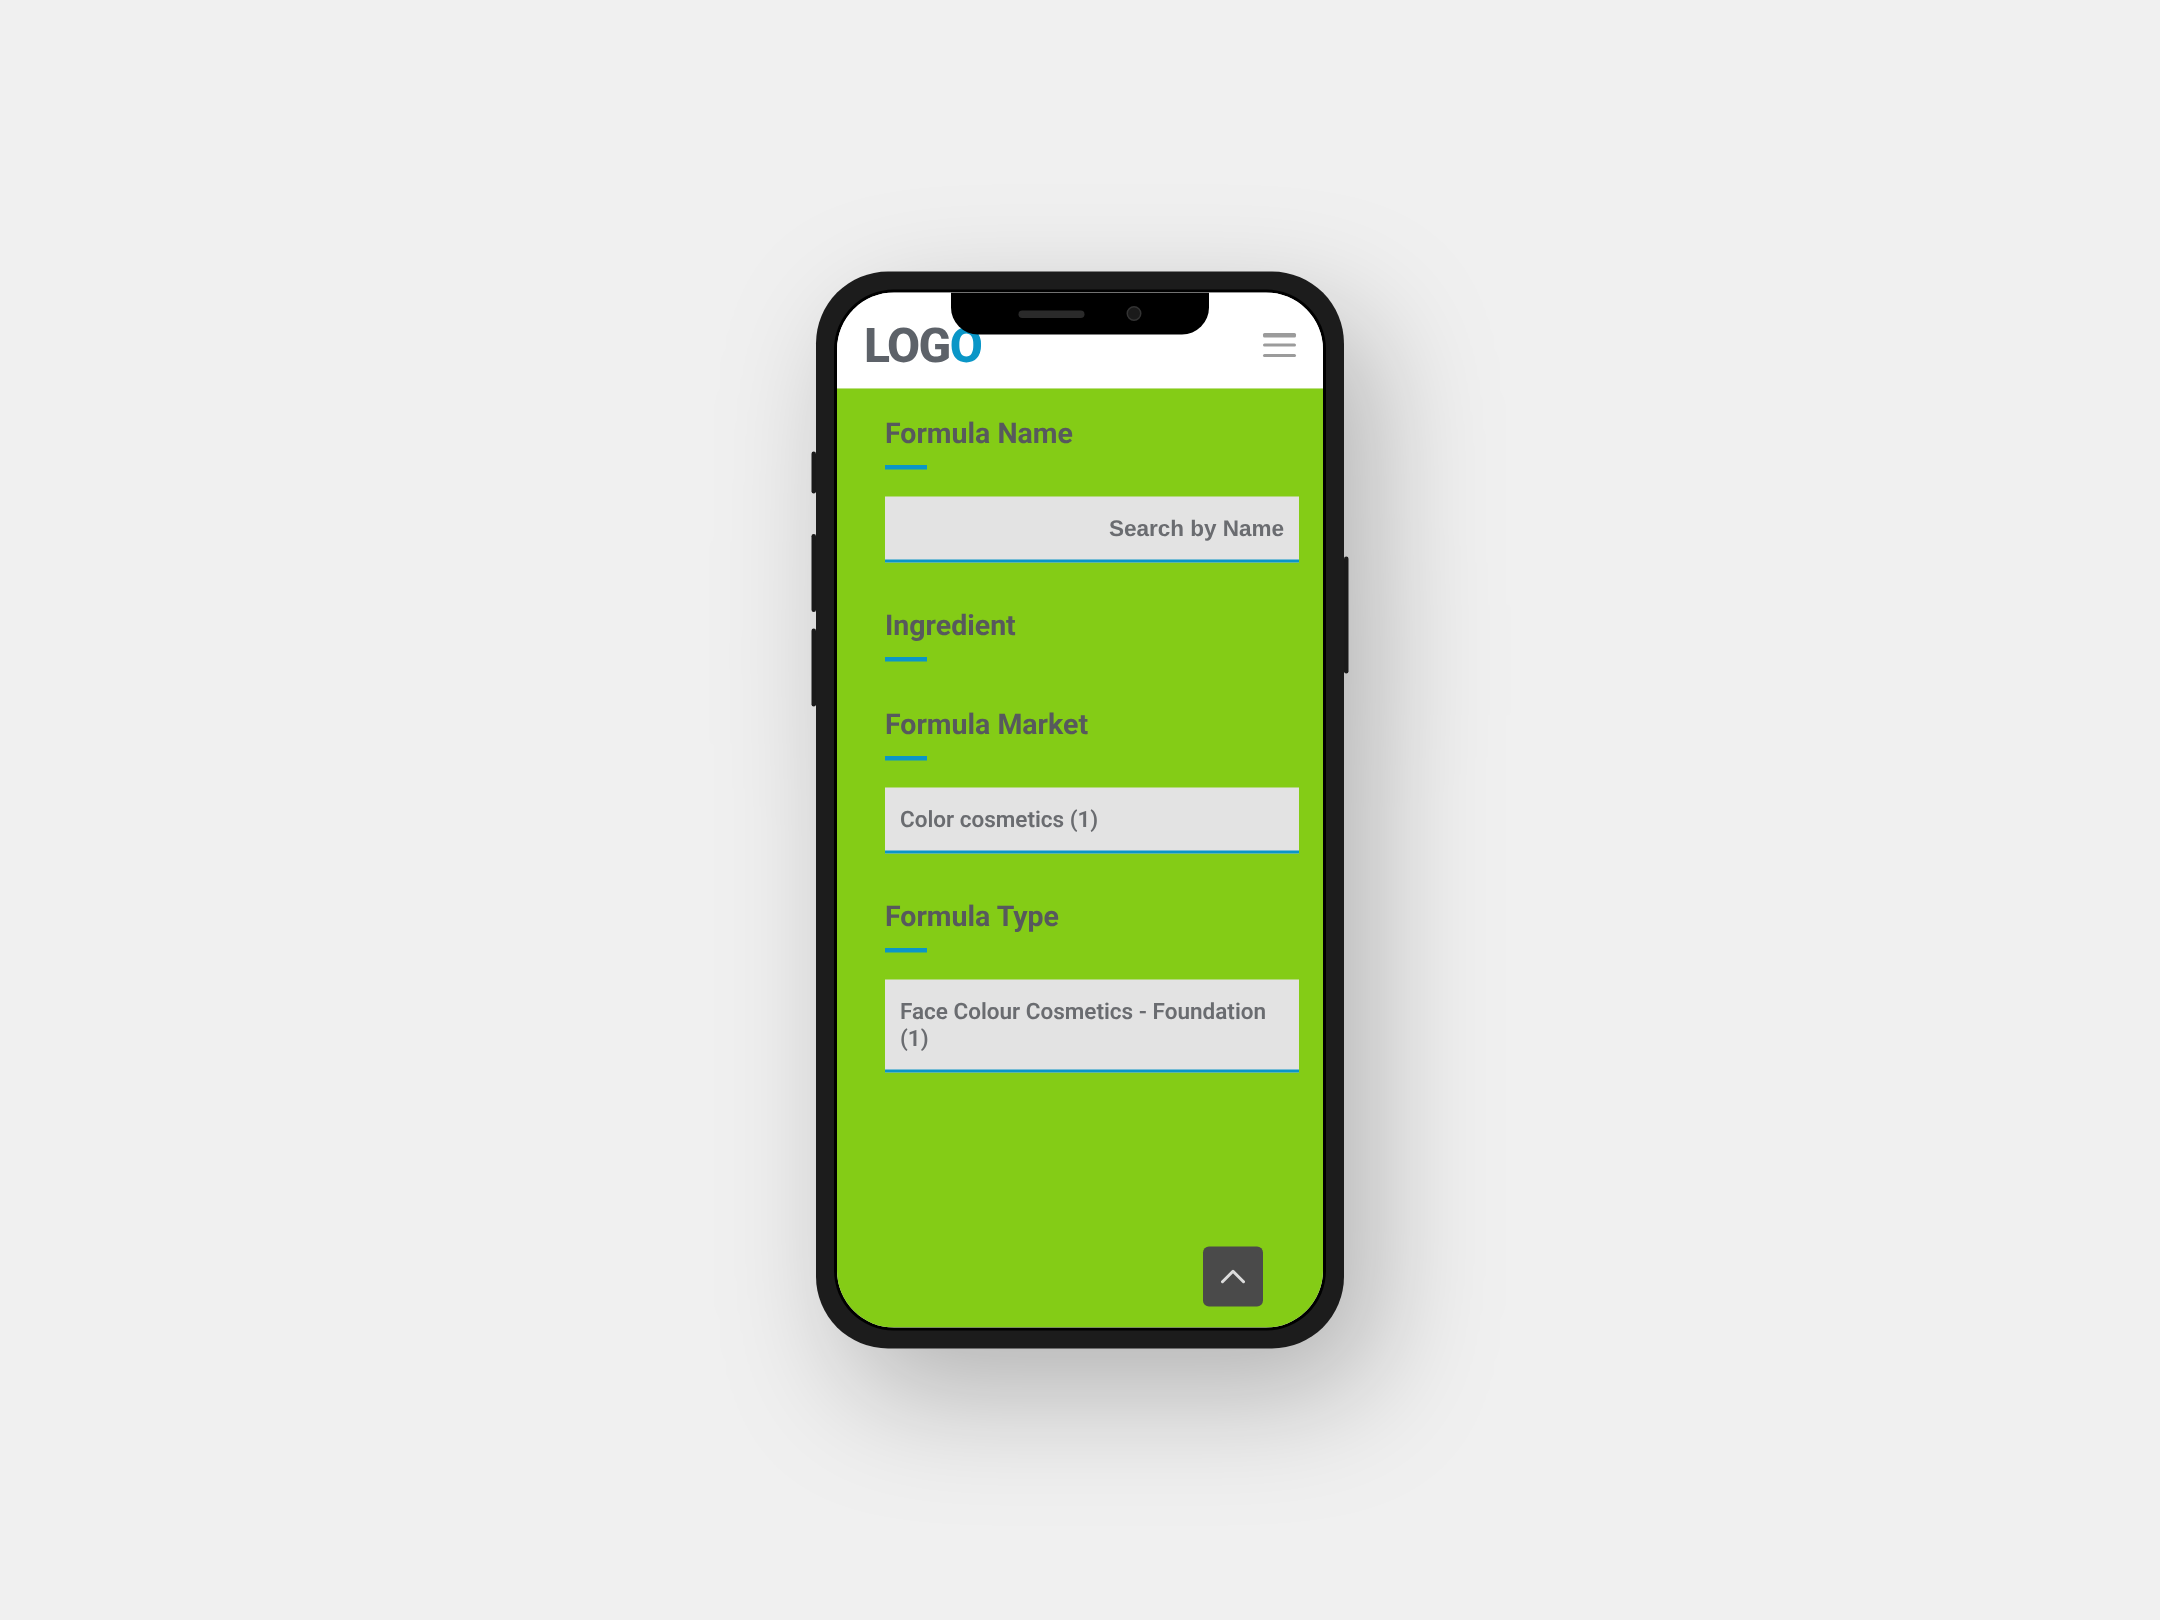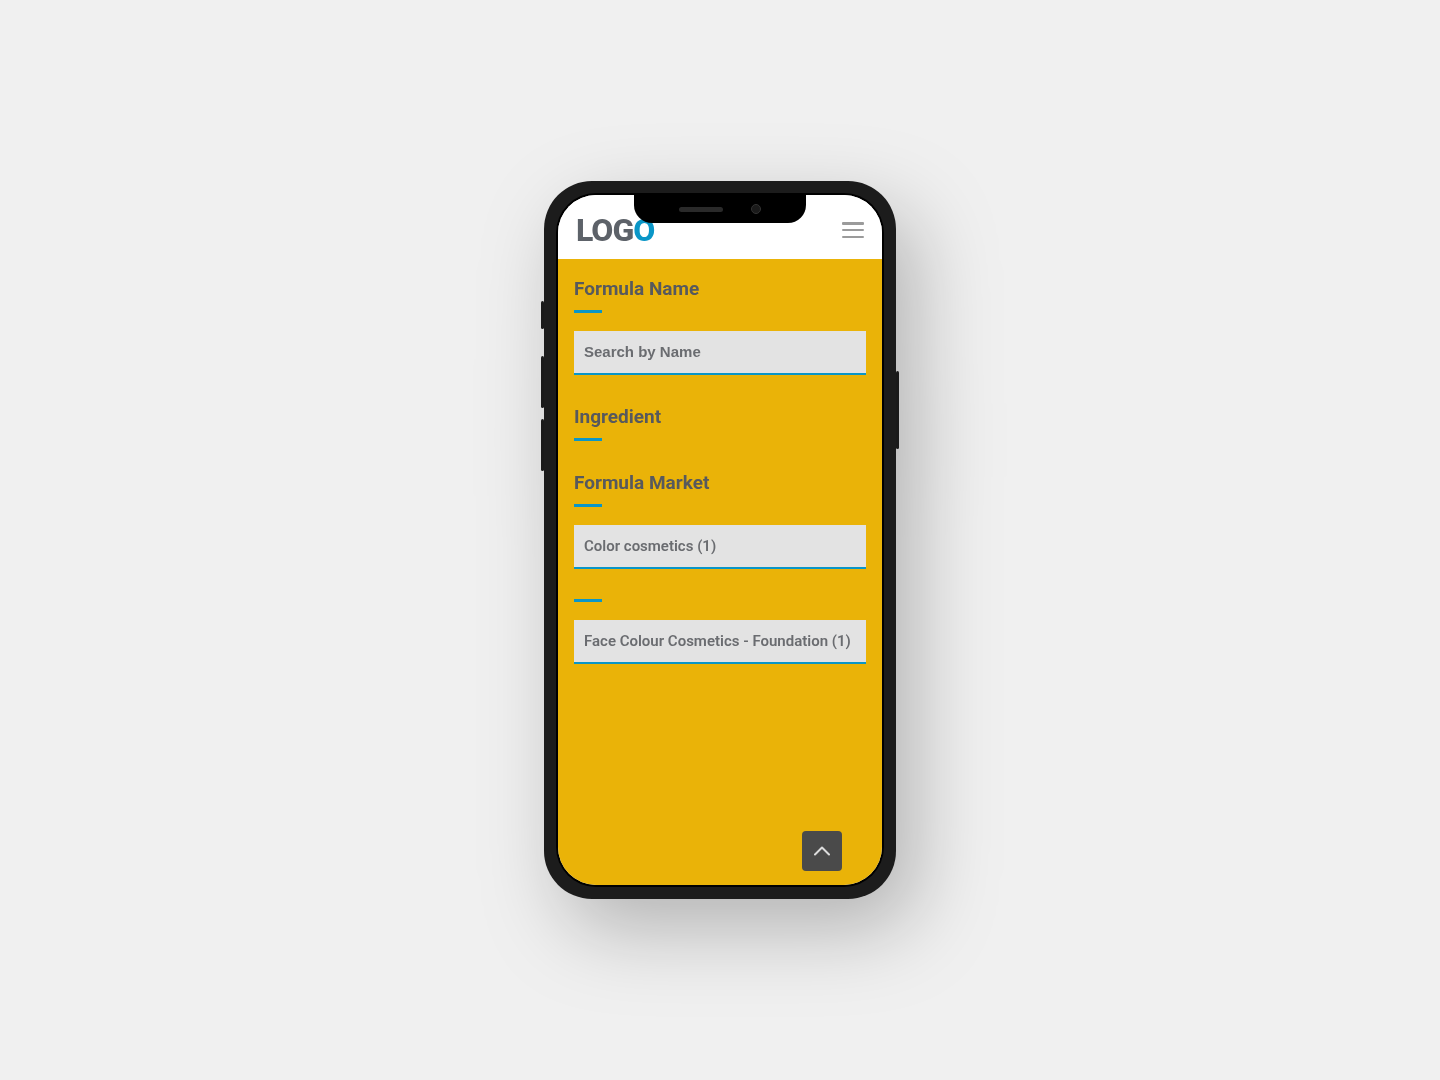--- a/index.html
+++ b/index.html
@@ -120,22 +120,22 @@
     display: block;
     height: 2.5px;
     width: 100%;
     background: #9b9b9b;
     border-radius: 1px;
   }
 
   .content {
     flex: 1 1 auto;
     overflow: hidden;
-    background: #eab308;
-    padding: 18px 16px 0 16px;
+    background: #84cc16;
+    padding: 18px 16px 0 32px;
     position: relative;
   }
 
   .section {
     margin-bottom: 30px;
   }
   .section h2 {
     font-size: 19px;
     font-weight: 700;
     color: #57595d;
@@ -168,20 +168,21 @@
     border-bottom: none;
   }
   .field input {
     border: none;
     background: transparent;
     width: 100%;
     font-size: 15px;
     font-weight: 700;
     color: #6a6c70;
     outline: none;
+    text-align: right;
   }
   .field input::placeholder {
     color: #6a6c70;
     font-weight: 600;
   }
 
   .scroll-top {
     position: absolute;
     right: 40px;
     bottom: 14px;
@@ -248,20 +249,21 @@
 
           <div class="section">
             <h2>Formula Market</h2>
             <div class="underline"></div>
             <div class="field field-plainbg">
               <span>Color cosmetics (1)</span>
             </div>
           </div>
 
           <div class="section">
+            <h2>Formula Type</h2>
             <div class="underline"></div>
             <div class="field field-plainbg">
               <span>Face Colour Cosmetics - Foundation (1)</span>
             </div>
           </div>
 
 
           <div class="scroll-top">
             <svg width="16" height="10" viewBox="0 0 16 10">
               <path d="M1 8.5 L8 1.5 L15 8.5" stroke="#dcdcdc" stroke-width="2" fill="none" stroke-linecap="round" stroke-linejoin="round"></path>

